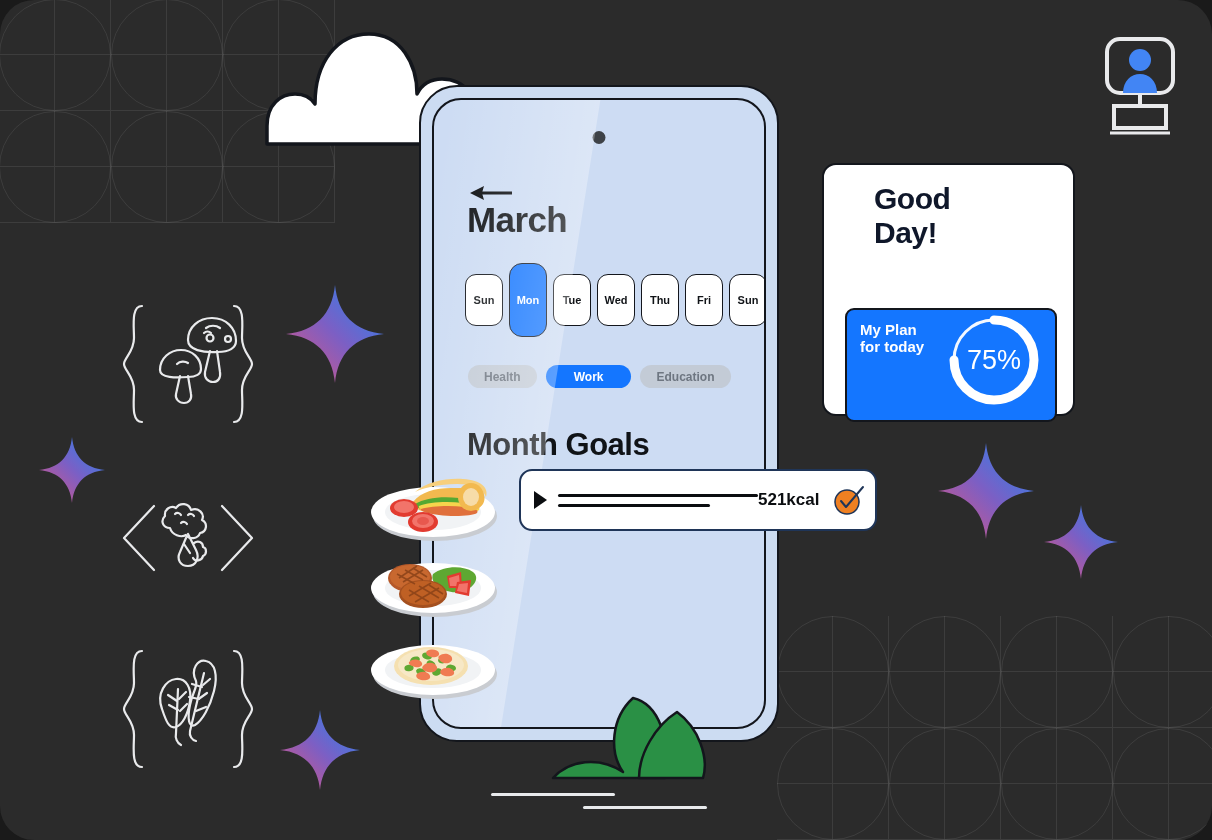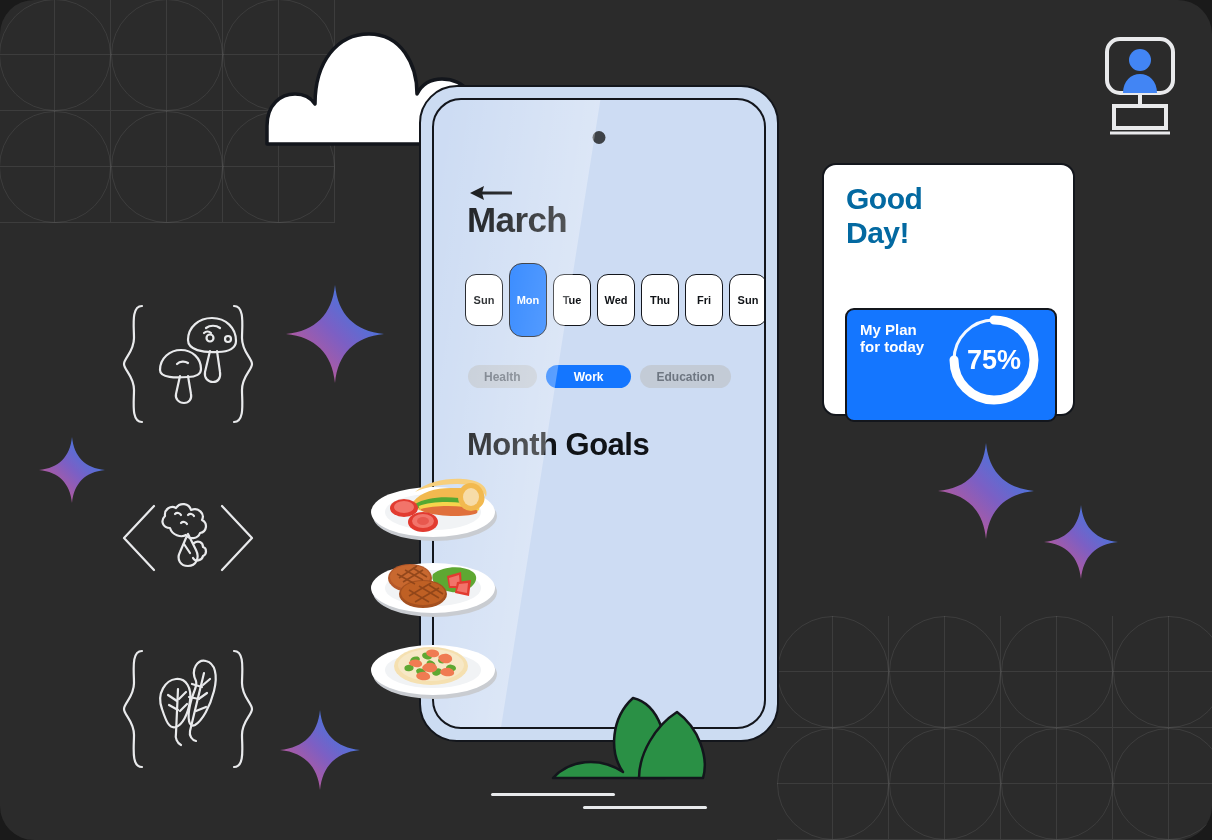--- a/index.html
+++ b/index.html
@@ -161,42 +161,43 @@
   
   #goodday-card {
     position: absolute; left: 822px; top: 163px;
     width: 253px; height: 253px;
     background: #ffffff;
     border: 2px solid #13161c;
     border-radius: 14px;
     padding: 17px 20px 18px 22px;
   }
   #goodday-title {
-    font-size: 30px; font-weight: 700; color: #0369a1;
+    font-size: 30px; font-weight: 700; color: #0f172a;
     line-height: 1.13; letter-spacing: -0.5px;
     white-space: pre-line;
+    margin-left: 28px;
   }
   #plan-tile {
     position: absolute; left: 21px; top: 99px;
     width: 212px; height: 114px;
     background: #1476ff;
     border: 2px solid #13161c;
     border-radius: 9px;
     margin-top: 44px;
   }
   #plan-label {
     position: absolute; left: 13px; top: 11px;
     color: #ffffff; font-size: 15px; font-weight: 700; line-height: 1.15;
     white-space: pre-line;
   }
   #plan-ring { position: absolute; left: 91px; top: -6px; width: 112px; height: 112px; }
   #plan-pct {
     position: absolute; left: 91px; top: -6px; width: 112px; height: 112px;
     display: flex; align-items: center; justify-content: center;
-    color: #ffffff; font-size: 27px; font-weight: 700;
+    color: #ffffff; font-size: 27px; font-weight: 400;
   }
 
   
   #plant { position: absolute; left: 551px; top: 690px; width: 196px; height: 95px; }
 
   
   .deco-line { position: absolute; height: 3px; background: #e8eaec; border-radius: 2px; }
   #deco-line-1 { left: 491px; top: 793px; width: 124px; }
   #deco-line-2 { left: 583px; top: 806px; width: 124px; }
 </style>
@@ -449,20 +450,34 @@
 
   <div id="plant">
     <svg width="196" height="95" viewBox="0 0 196 95" fill="none">
       <path d="M2 88 C18 70 48 66 72 82 C58 62 60 28 82 8 C108 14 120 50 114 88 Z" fill="#2a9045" stroke="#13161c" stroke-width="2.5" stroke-linejoin="round"></path>
       <path d="M88 88 C88 64 104 36 126 22 C148 38 158 68 152 88 Z" fill="#2a9045" stroke="#13161c" stroke-width="2.5" stroke-linejoin="round"></path>
     </svg>
   </div>
 
   <div id="goal-list">
 
+    <div class="goal-row">
+      <div class="play-tri"></div>
+      <div class="bars">
+        <div class="bar long"></div>
+          <div class="bar short"></div>
+      </div>
+      <div class="kcal">521kcal</div>
+      <div class="check-badge">
+        <svg width="32" height="32" viewBox="0 0 32 32" fill="none" style="overflow:visible">
+          <circle cx="14" cy="18" r="12" fill="#ef8022" stroke="#1f3558" stroke-width="1.6"></circle>
+          <path d="M8 17 L13 23 L30 3" stroke="#1f3558" stroke-width="2" stroke-linecap="round" stroke-linejoin="round"></path>
+        </svg>
+      </div>
+    </div>
 
 
   </div>
 
   <div class="plate" style="left:365px;top:458px;">
     <svg width="136" height="86" viewBox="0 0 136 86">
       <ellipse cx="70" cy="58" rx="62" ry="25" fill="#c9ccd1"></ellipse>
       <ellipse cx="68" cy="54" rx="62" ry="25" fill="#ffffff"></ellipse>
       <ellipse cx="68" cy="54" rx="48" ry="18" fill="#f1f3f5"></ellipse>
       <path d="M48 44 C56 34 70 30 86 30 L108 30 C118 30 122 38 118 46 C112 54 92 58 72 56 C58 55 46 50 48 44 Z" fill="#f2b94f"></path>

